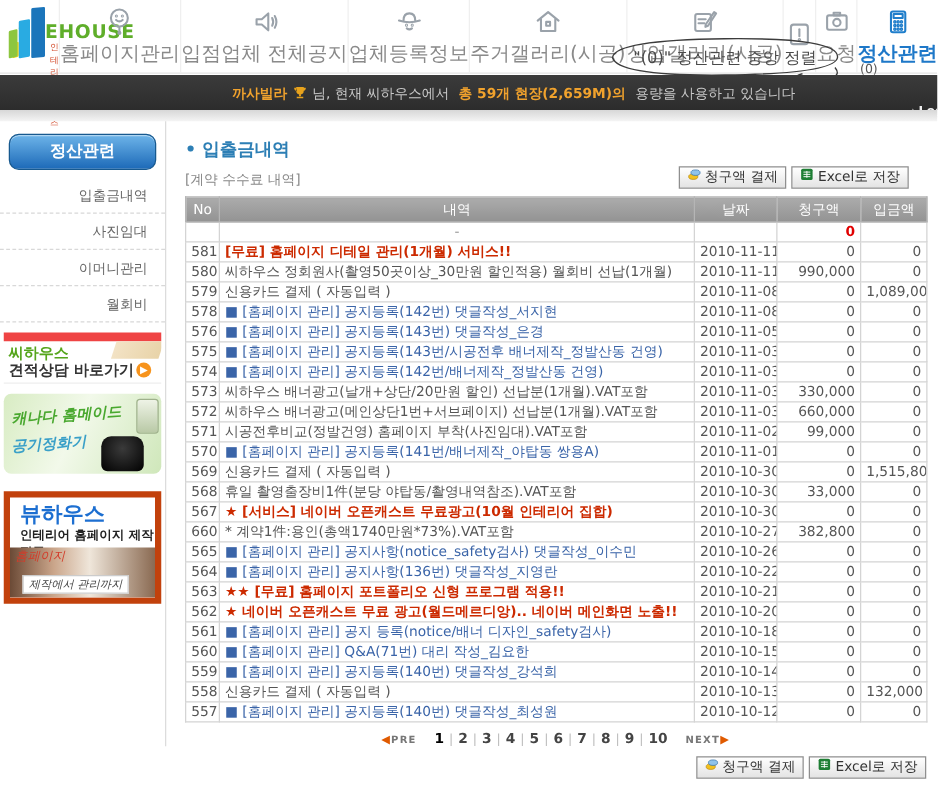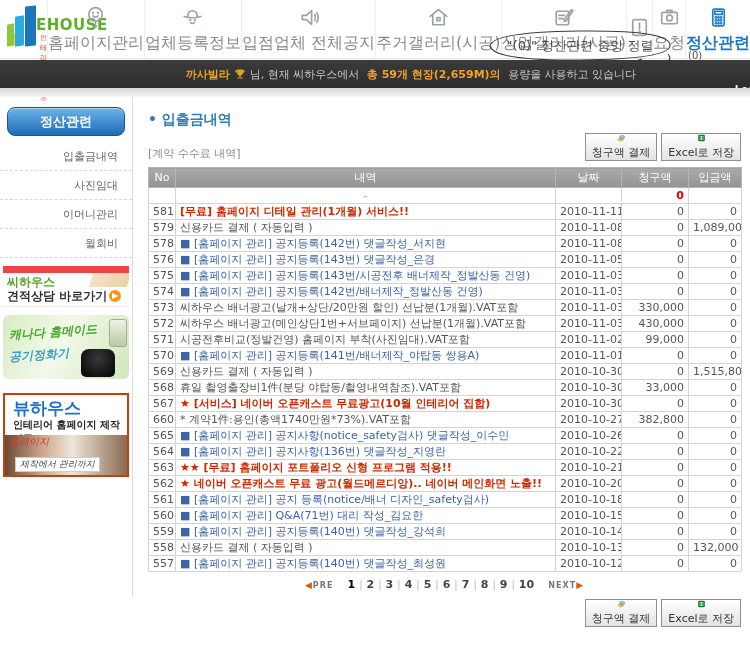--- a/index.html
+++ b/index.html
@@ -58,38 +58,38 @@
              background:linear-gradient(100deg,#f3e3c6,#e8d3a8);transform:skewX(-18deg);}
   .banner2{height:64px;border-radius:6px;background:linear-gradient(115deg,#d8ecc3,#f2f9ea 45%,#cfe7ba);}
   .b2-l1{position:absolute;left:6px;top:9px;font-size:12px;font-weight:bold;font-style:italic;
          color:#49a82f;transform:rotate(-4deg);}
   .b2-l2{position:absolute;left:6px;top:32px;font-size:12px;font-weight:bold;font-style:italic;
          color:#3aa0c8;transform:rotate(-4deg);}
   .b2-spk{position:absolute;right:14px;bottom:2px;width:34px;height:28px;border-radius:8px 8px 5px 5px;
           background:radial-gradient(circle at 50% 35%,#3a3a3a,#000);}
   .b2-can{position:absolute;right:2px;top:4px;width:16px;height:26px;border-radius:3px;
           background:linear-gradient(#eef3e6,#b9c9a6);border:1px solid #9fb18c;}
-  .banner3{height:80px;border:2px solid #c2410c;background:#fff;margin-top:14px;}
+  .banner3{height:80px;border:5px solid #c2410c;background:#fff;margin-top:14px;}
   .b3-title{position:absolute;left:8px;top:2px;font-size:17px;font-weight:bold;color:#1d6fd1;}
   .b3-sub{position:absolute;left:8px;top:23px;font-size:10px;font-weight:bold;color:#222;}
   .b3-photo{position:absolute;left:0;right:0;bottom:0;height:40px;
             background:linear-gradient(90deg,#6b4a36,#caa58a 30%,#efe6da 55%,#8a6a52);}
   .b3-script{position:absolute;left:4px;bottom:26px;font-size:10px;font-style:italic;color:#d23c2a;z-index:2;}
   .b3-chip{position:absolute;left:10px;bottom:3px;background:#fff;border:1px solid #ccc;
            font-size:9px;font-style:italic;color:#444;padding:0 4px;z-index:2;}
   
   .content{position:absolute;top:97px;left:133px;width:617px;}
   .main-title{margin:14px 0 0 15px;font-size:14px;font-weight:bold;color:#2d7fb5;}
   .sub-row{display:flex;align-items:flex-end;justify-content:space-between;
-           margin:4px 9px 0 15px;}
+           margin:4px 23px 0 15px;}
   .subtitle{font-size:11px;color:#888;}
   .btns{display:flex;gap:4px;}
-  .btn{display:inline-flex;align-items:center;gap:3px;border:1px solid #8f8f8f;
+  .btn{display:inline-flex;gap:3px;border:1px solid #8f8f8f;
        background:linear-gradient(#ffffff,#e3e3e3);font-size:11px;color:#333;
-       padding:0 6px;height:28px;cursor:pointer;font-family:inherit;flex-direction:column;}
+       padding:0 6px;height:18px;cursor:pointer;font-family:inherit;}
   .ic{width:11px;height:11px;display:inline-block;}
   table.ledger{margin:6px 0 0 15px;width:593px;border-collapse:collapse;table-layout:fixed;}
   .ledger th{background:linear-gradient(#ababab,#939393);color:#fff;font-weight:normal;
              font-size:11px;height:19px;border:1px solid #b5b5b5;padding:0;}
   .ledger td{border:1px solid #d4d4d4;font-size:11px;height:15px;padding:0 4px;color:#555;
              overflow:hidden;white-space:nowrap;}
   .c-no{text-align:center;color:#888;}
   .c-date{text-align:center;color:#777;}
   .c-charge,.c-dep{text-align:right;color:#555;}
   tr.r-blue .c-desc{color:#3a64a8;cursor:pointer;}
@@ -130,38 +130,38 @@
               <path d="M9.5 10.5 Q12 12.8 14.5 10.5"></path>
               <line x1="12" y1="16" x2="12" y2="19"></line>
               <circle cx="12" cy="20.5" r="0.8"></circle>
             </svg>
         </span>
         <span class="nav-label">홈페이지관리</span>
       </div>
       <div class="nav-cell">
         <span class="nav-icon">
           <svg viewBox="0 0 24 24" width="25" height="25">
+              <path d="M6 10 L10 10 L15 5.5 L15 18.5 L10 14 L6 14 Z"></path>
+              <path d="M18 9 Q19.5 12 18 15"></path>
+              <path d="M20 7.5 Q22.5 12 20 16.5"></path>
+            </svg>
+        </span>
+        <span class="nav-label">입점업체 전체공지</span>
+      </div>
+      <div class="nav-cell">
+        <span class="nav-icon">
+          <svg viewBox="0 0 24 24" width="25" height="25">
               <path d="M4 11 Q12 13.5 20 11"></path>
               <path d="M7.5 11 Q7.5 5.5 12 5.5 Q16.5 5.5 16.5 11"></path>
               <circle cx="9.8" cy="14.5" r="0.4"></circle>
               <circle cx="14.2" cy="14.5" r="0.4"></circle>
               <path d="M10 17 Q12 18.5 14 17"></path>
             </svg>
         </span>
         <span class="nav-label">업체등록정보</span>
-      </div>
-      <div class="nav-cell">
-        <span class="nav-icon">
-          <svg viewBox="0 0 24 24" width="25" height="25">
-              <path d="M6 10 L10 10 L15 5.5 L15 18.5 L10 14 L6 14 Z"></path>
-              <path d="M18 9 Q19.5 12 18 15"></path>
-              <path d="M20 7.5 Q22.5 12 20 16.5"></path>
-            </svg>
-        </span>
-        <span class="nav-label">입점업체 전체공지</span>
       </div>
       <div class="nav-cell">
         <span class="nav-icon">
           <svg viewBox="0 0 24 24" width="25" height="25">
               <path d="M4 11 L12 4.5 L20 11"></path>
               <path d="M6.5 10 L6.5 19 L17.5 19 L17.5 10"></path>
               <rect x="10.5" y="12" width="3" height="3"></rect>
             </svg>
         </span>
         <span class="nav-label">주거갤러리(시공)</span>
@@ -324,20 +324,27 @@
             <td class="c-dep"></td>
           </tr>
           <tr class="r-red">
             <td class="c-no">581</td>
             <td class="c-desc">[무료] 홈페이지 디테일 관리(1개월) 서비스!!</td>
             <td class="c-date">2010-11-11</td>
             <td class="c-charge">0</td>
             <td class="c-dep">0</td>
           </tr>
           <tr class="r-normal">
+            <td class="c-no">580</td>
+            <td class="c-desc">씨하우스 정회원사(촬영50곳이상_30만원 할인적용) 월회비 선납(1개월)</td>
+            <td class="c-date">2010-11-11</td>
+            <td class="c-charge">990,000</td>
+            <td class="c-dep">0</td>
+          </tr>
+          <tr class="r-normal">
             <td class="c-no">579</td>
             <td class="c-desc">신용카드 결제 ( 자동입력 )</td>
             <td class="c-date">2010-11-08</td>
             <td class="c-charge">0</td>
             <td class="c-dep">1,089,000</td>
           </tr>
           <tr class="r-blue">
             <td class="c-no">578</td>
             <td class="c-desc">■ [홈페이지 관리] 공지등록(142번) 댓글작성_서지현</td>
             <td class="c-date">2010-11-08</td>
@@ -369,21 +376,21 @@
             <td class="c-no">573</td>
             <td class="c-desc">씨하우스 배너광고(날개+상단/20만원 할인) 선납분(1개월).VAT포함</td>
             <td class="c-date">2010-11-03</td>
             <td class="c-charge">330,000</td>
             <td class="c-dep">0</td>
           </tr>
           <tr class="r-normal">
             <td class="c-no">572</td>
             <td class="c-desc">씨하우스 배너광고(메인상단1번+서브페이지) 선납분(1개월).VAT포함</td>
             <td class="c-date">2010-11-03</td>
-            <td class="c-charge">430,000</td>
+            <td class="c-charge">660,000</td>
             <td class="c-dep">0</td>
           </tr>
           <tr class="r-normal">
             <td class="c-no">571</td>
             <td class="c-desc">시공전후비교(정발건영) 홈페이지 부착(사진임대).VAT포함</td>
             <td class="c-date">2010-11-02</td>
             <td class="c-charge">99,000</td>
             <td class="c-dep">0</td>
           </tr>
           <tr class="r-blue">

